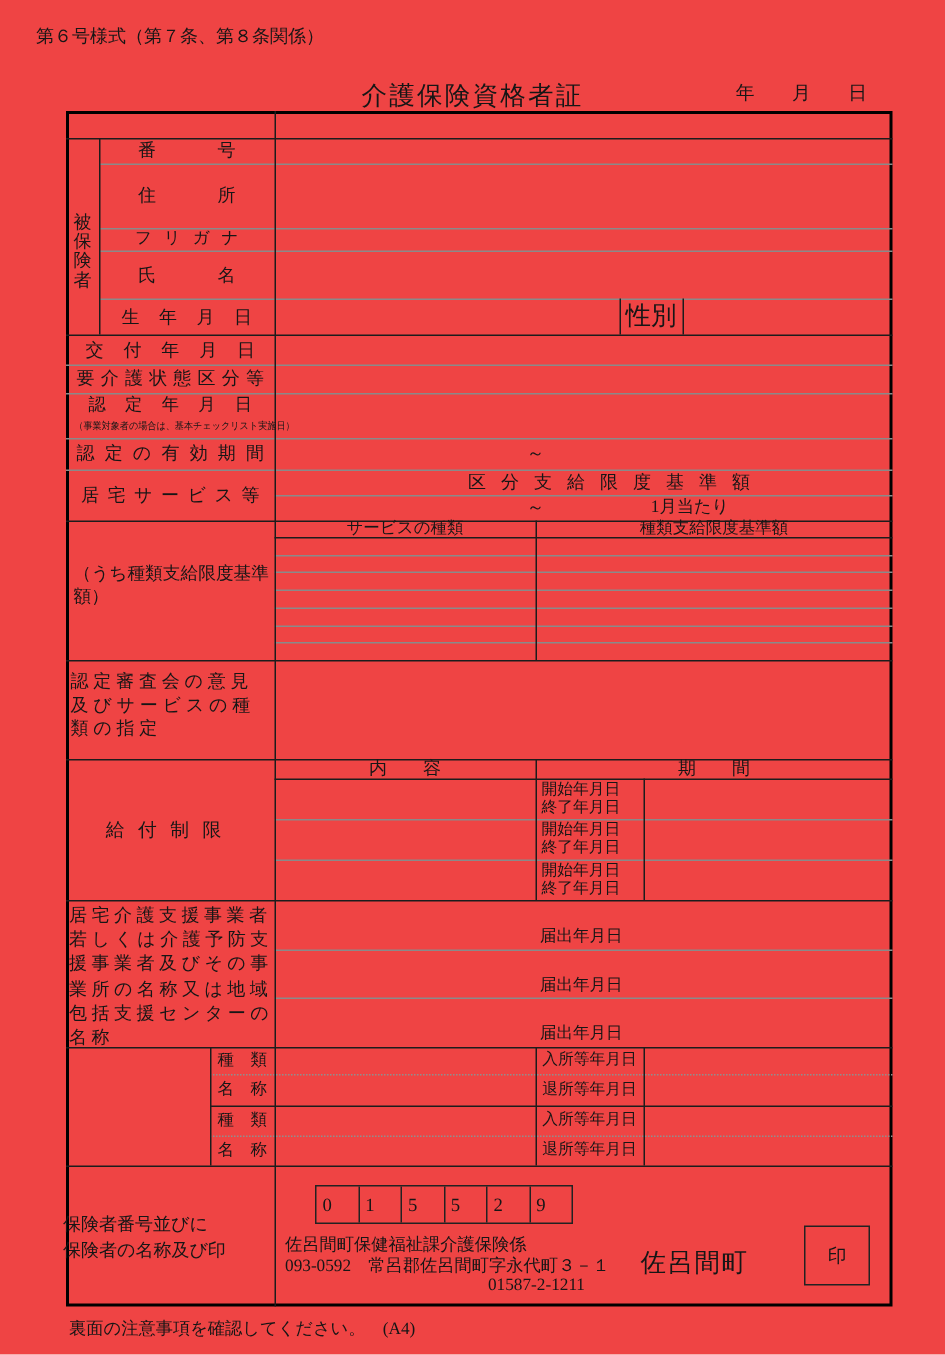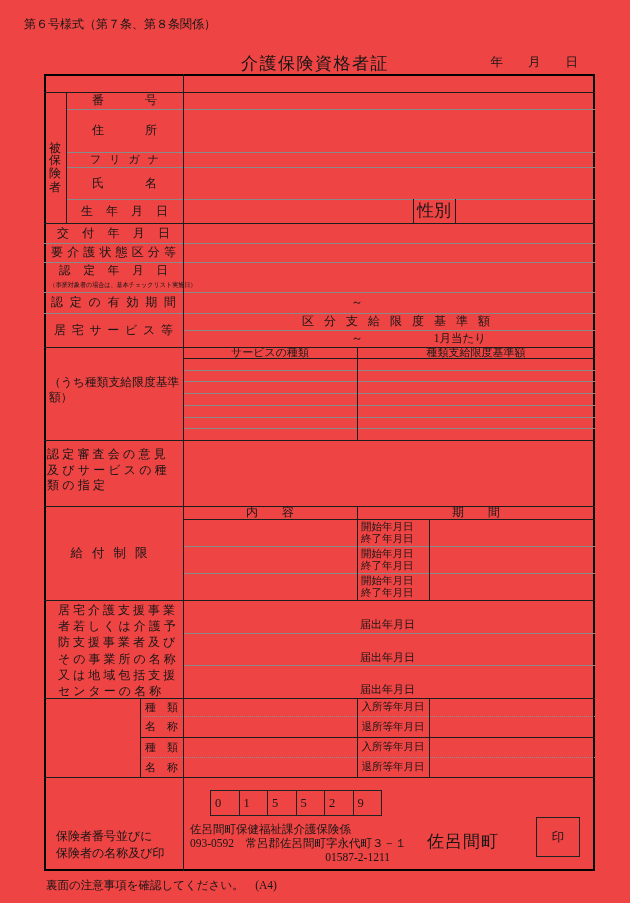--- a/index.html
+++ b/index.html
@@ -97,21 +97,21 @@
 
   <div class="abs jlabel" style="left:44px;top:262px;width:139px;height:16px;line-height:17px;font-size:11.5px;padding:0 15px;">認定年月日</div>
   <div class="abs ctr" style="left:44px;top:278px;width:139px;height:13px;line-height:13px;font-size:6.6px;">
       <span class="note abs" style="left:0;width:139px;">（事業対象者の場合は、基本チェックリスト実施日）</span>
     </div>
 
   <div class="abs jlabel" style="left:44px;top:292px;width:139px;height:21px;line-height:21px;font-size:12px;padding:0 7px;">認定の有効期間</div>
   <div class="abs ctr" style="left:332px;top:292px;width:50px;height:21px;line-height:21px;font-size:12px;">～</div>
 
   <div class="abs jlabel" style="left:44px;top:313px;width:139px;height:34px;line-height:34px;font-size:12px;padding:0 10px;">居宅サービス等</div>
-  <div class="abs ctr" style="left:178px;top:313px;width:412px;height:17px;line-height:17px;font-size:12px;letter-spacing:10px;padding-left:34px;">区分支給限度基準額</div>
+  <div class="abs ctr" style="left:188px;top:313px;width:412px;height:17px;line-height:17px;font-size:12px;letter-spacing:10px;padding-left:34px;">区分支給限度基準額</div>
   <div class="abs ctr" style="left:332px;top:330px;width:50px;height:17px;line-height:17px;font-size:12px;">～</div>
   <div class="abs ctr" style="left:410px;top:330px;width:100px;height:17px;line-height:17px;font-size:11.5px;">1月当たり</div>
 
   <div class="abs" style="left:46px;top:347px;width:136px;height:93px;padding:28px 0 0 3px;font-size:11.8px;line-height:14.5px;">（うち種類支給限度基準額）</div>
   <div class="abs ctr" style="left:183px;top:346px;width:174px;height:12px;line-height:12px;font-size:11px;">サービスの種類</div>
   <div class="abs ctr" style="left:357px;top:346px;width:238px;height:12px;line-height:12px;font-size:11px;">種類支給限度基準額</div>
 
   <div class="abs" style="left:47px;top:440px;width:134px;height:66px;padding-top:7px;font-size:12px;letter-spacing:3.2px;line-height:15.5px;">認定審査会の意見及びサービスの種類の指定</div>
 
   <div class="abs ctr" style="left:44px;top:506px;width:139px;height:94px;line-height:94px;font-size:12.5px;letter-spacing:9px;">給付制限</div>
@@ -124,35 +124,35 @@
   </div>
   <div class="abs pair" style="left:358px;top:547px;width:70px;height:25px;">
     <span>開始年月日</span>
     <span>終了年月日</span>
   </div>
   <div class="abs pair" style="left:358px;top:574px;width:70px;height:25px;">
     <span>開始年月日</span>
     <span>終了年月日</span>
   </div>
 
-  <div class="abs" style="left:46px;top:600px;width:137px;height:97px;padding-top:2px;font-size:12px;letter-spacing:3px;line-height:16.2px;padding-left:12px;">居宅介護支援事業者若しくは介護予防支援事業者及びその事業所の名称又は地域包括支援センターの名称</div>
+  <div class="abs" style="left:46px;top:600px;width:137px;height:97px;padding-top:2px;font-size:12px;letter-spacing:3px;line-height:16.2px;">居宅介護支援事業者若しくは介護予防支援事業者及びその事業所の名称又は地域包括支援センターの名称</div>
   <div class="abs" style="left:360px;top:617px;width:74px;height:14px;font-size:11px;line-height:14px;">届出年月日</div>
   <div class="abs" style="left:360px;top:650px;width:74px;height:14px;font-size:11px;line-height:14px;">届出年月日</div>
   <div class="abs" style="left:360px;top:682px;width:74px;height:14px;font-size:11px;line-height:14px;">届出年月日</div>
 
   <div class="abs ctr" style="left:140px;top:698px;width:43px;height:18px;line-height:18px;font-size:11px;">種　類</div>
   <div class="abs ctr" style="left:140px;top:716px;width:43px;height:21px;line-height:21px;font-size:11px;">名　称</div>
   <div class="abs ctr" style="left:140px;top:737px;width:43px;height:20px;line-height:20px;font-size:11px;">種　類</div>
   <div class="abs ctr" style="left:140px;top:757px;width:43px;height:20px;line-height:20px;font-size:11px;">名　称</div>
   <div class="abs ctr" style="left:357px;top:698px;width:72px;height:18px;line-height:18px;font-size:10.5px;">入所等年月日</div>
   <div class="abs ctr" style="left:357px;top:716px;width:72px;height:21px;line-height:21px;font-size:10.5px;">退所等年月日</div>
   <div class="abs ctr" style="left:357px;top:737px;width:72px;height:20px;line-height:20px;font-size:10.5px;">入所等年月日</div>
   <div class="abs ctr" style="left:357px;top:757px;width:72px;height:20px;line-height:20px;font-size:10.5px;">退所等年月日</div>
 
-  <div class="abs prewrap" style="left:56px;top:808px;width:133px;height:36px;font-size:12px;line-height:17px;margin-top:20px;">保険者番号並びに
+  <div class="abs prewrap" style="left:42px;top:808px;width:133px;height:36px;font-size:12px;line-height:17px;">保険者番号並びに
 保険者の名称及び印</div>
 
   <div class="abs digit-grid" style="left:210px;top:790px;width:172px;height:26px;">
     <div class="digit-cell">0</div>
     <div class="digit-cell">1</div>
     <div class="digit-cell">5</div>
     <div class="digit-cell">5</div>
     <div class="digit-cell">2</div>
     <div class="digit-cell">9</div>
   </div>

